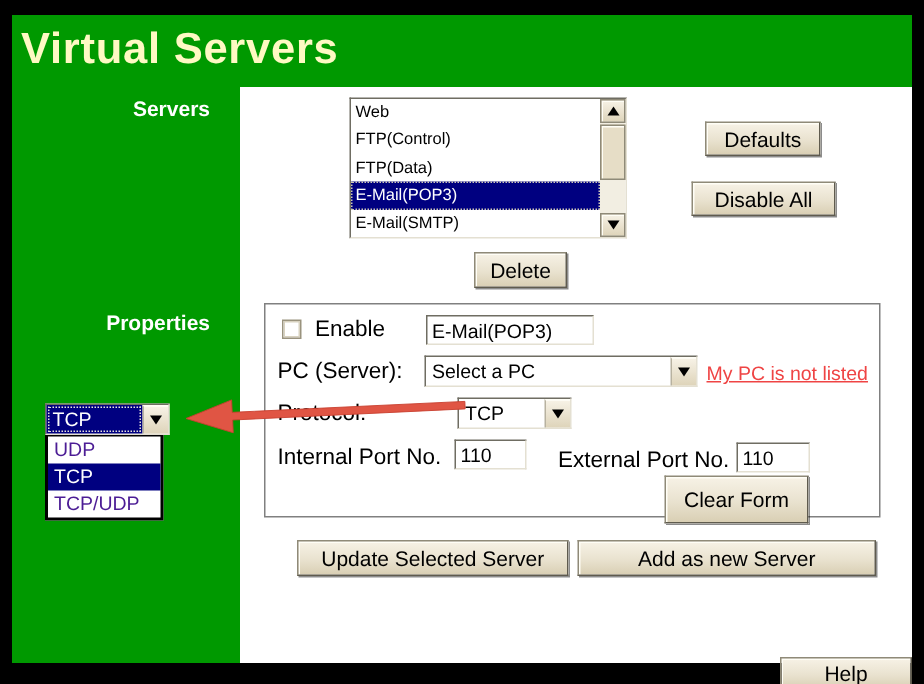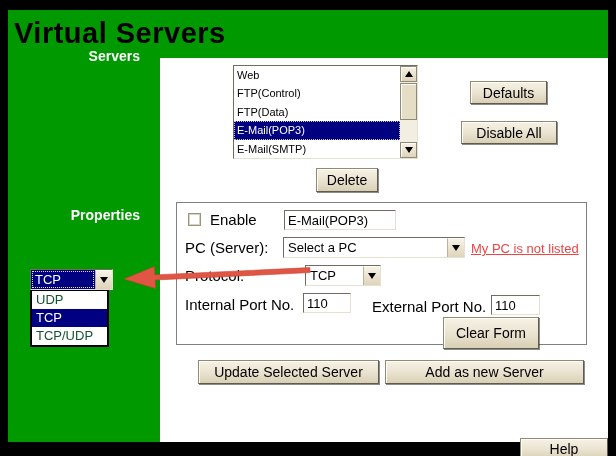--- a/index.html
+++ b/index.html
@@ -2,29 +2,29 @@
 <html><head>
 <meta charset="utf-8">
 <style>
   * { margin:0; padding:0; box-sizing:border-box; }
   html,body { width:616px; height:456px; background:#000; overflow:hidden; }
   body { font-family:"Liberation Sans", sans-serif; }
   #app { position:relative; width:616px; height:456px; background:#000; }
 
   .header { position:absolute; left:8px; top:10px; width:600px; height:48px;
             background:#009900; }
-  .title  { position:absolute; left:6px; top:7px; color:#000000; font-size:29px;
+  .title  { position:absolute; left:6px; top:7px; color:#fef9c3; font-size:29px;
             font-weight:bold; letter-spacing:0.5px; }
 
   .sidebar { position:absolute; left:8px; top:58px; width:152px; height:384px; background:#009900; }
   .main    { position:absolute; left:160px; top:58px; width:448px; height:384px; background:#ffffff; }
 
   .side-label { position:absolute; left:8px; width:142px; padding-right:10px;
                 text-align:right; color:#ffffff; font-weight:bold; font-size:14px; }
-  #servers-label    { top:48px; }
+  #servers-label    { top:64px; }
   #properties-label { top:207px; }
 
   
   .btn { position:absolute; background:linear-gradient(#f7f2e6,#e9e2cf 55%,#d9cfb4);
          border:1px solid #8f8a78; border-bottom-color:#5f5b4e; border-right-color:#5f5b4e;
          box-shadow:inset 1px 1px 0 #fffef6, 1px 1px 0 rgba(0,0,0,0.45);
          font-family:"Liberation Sans", sans-serif; font-size:14px; color:#000;
          display:flex; align-items:center; justify-content:center; cursor:default; }
 
   
@@ -71,21 +71,21 @@
 
   .link { position:absolute; font-size:13px; color:#ef4444; text-decoration:underline;
           white-space:nowrap; cursor:pointer; }
 
   .checkbox { position:absolute; width:13px; height:13px; background:#fff;
               border:1px solid #9a937e; box-shadow:0 0 0 1px #d8d2c0 inset; }
 
   
   .combo-open-list { position:absolute; left:30px; top:290px; width:79px;
                      background:#fff; border:2px solid #000; border-top-width:1px; }
-  .dd-item { height:18px; line-height:18px; font-size:13px; padding-left:4px; color:#14532d;
+  .dd-item { height:18px; line-height:18px; font-size:13px; padding-left:4px; color:#4c1d95;
              white-space:nowrap; }
   .dd-item.sel { background:#000080; color:#fff; }
 
   #protocol-combo-closed { left:30px; top:269px; width:83px; height:21px; }
   #protocol-combo-closed .txt { background:#000080; color:#fff;
       outline:1px dotted #e8e4d8; outline-offset:-2px; }
 
   .arrow-overlay { position:absolute; left:0; top:0; width:616px; height:456px;
                    pointer-events:none; }
 </style>

